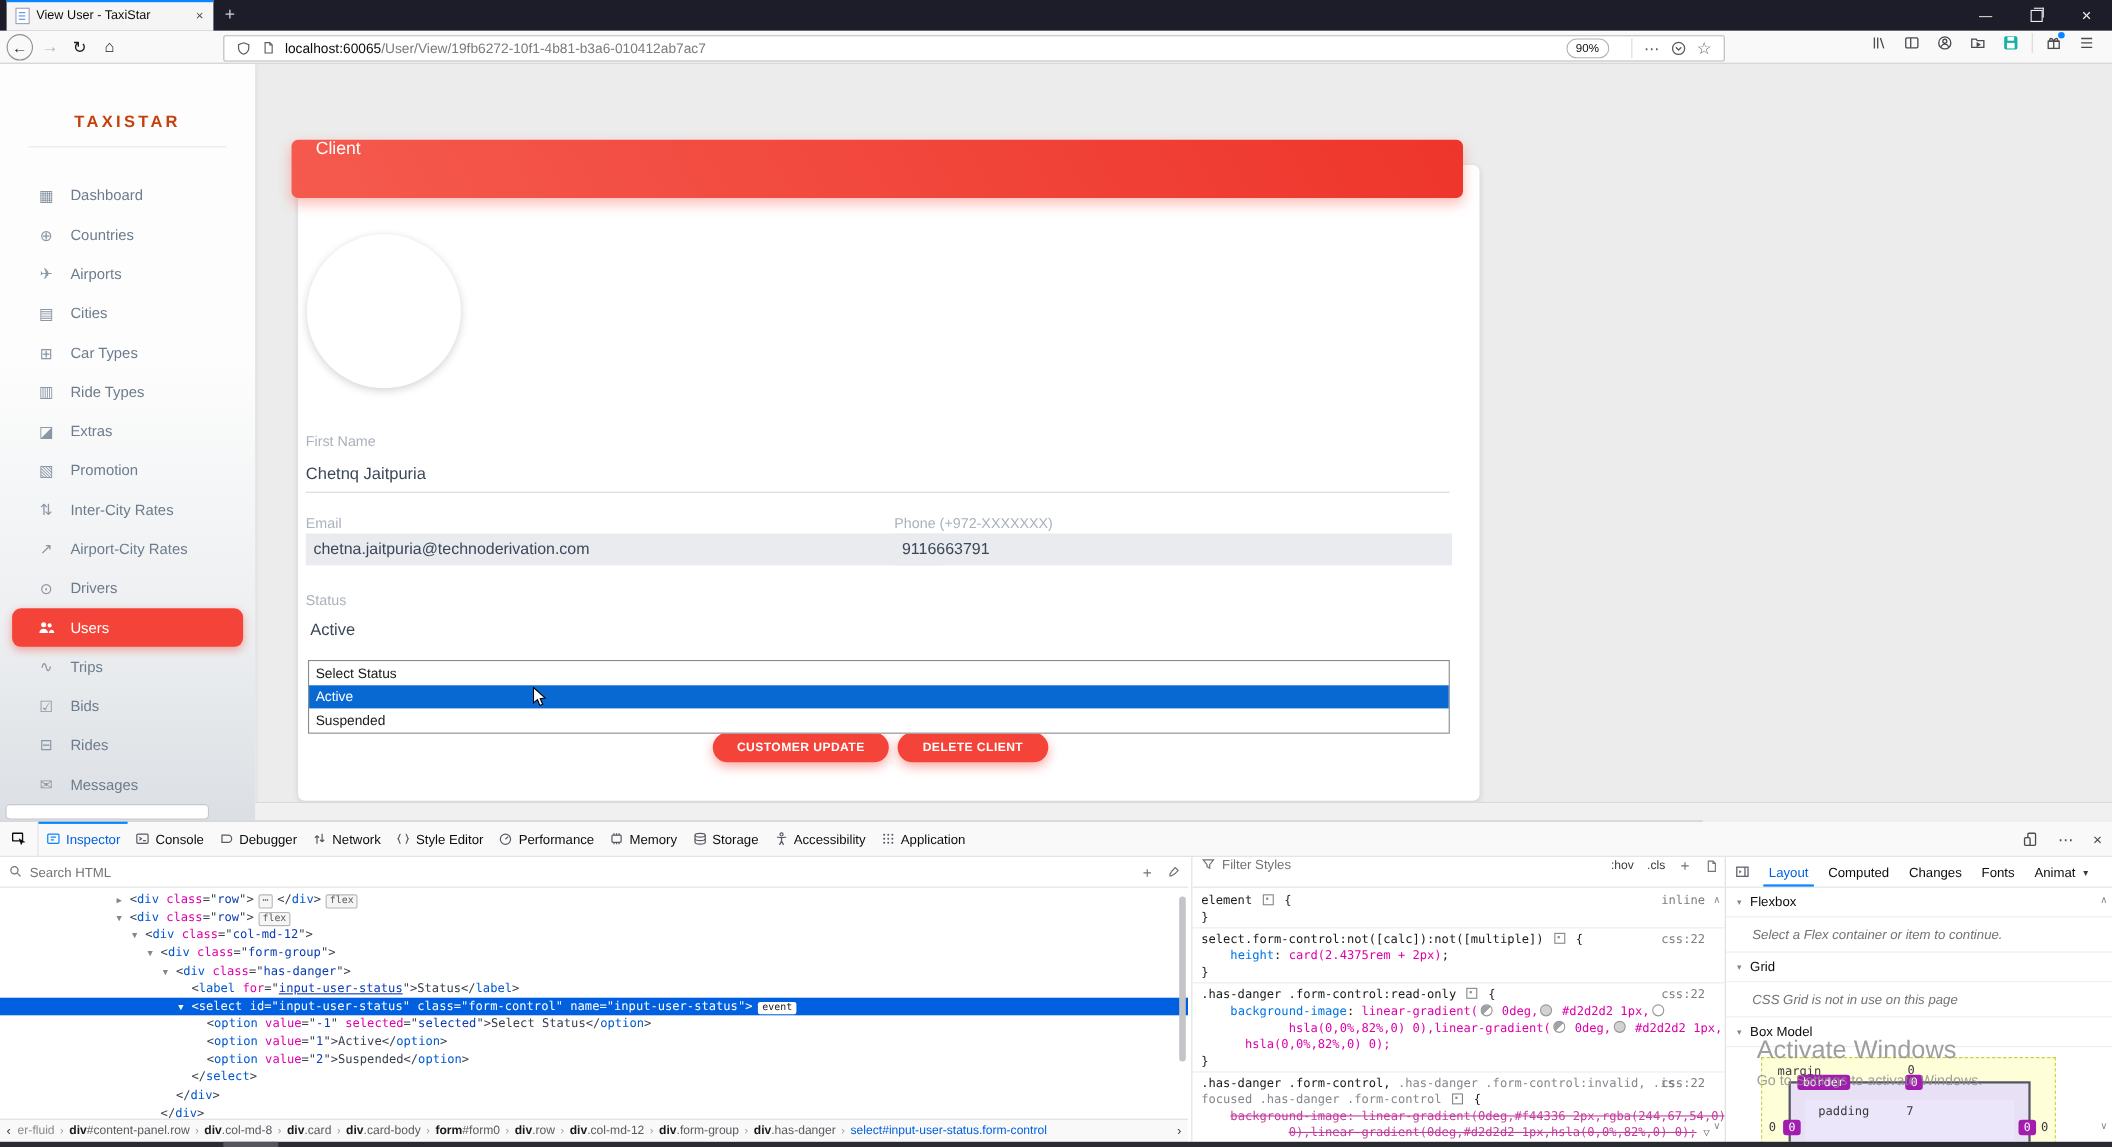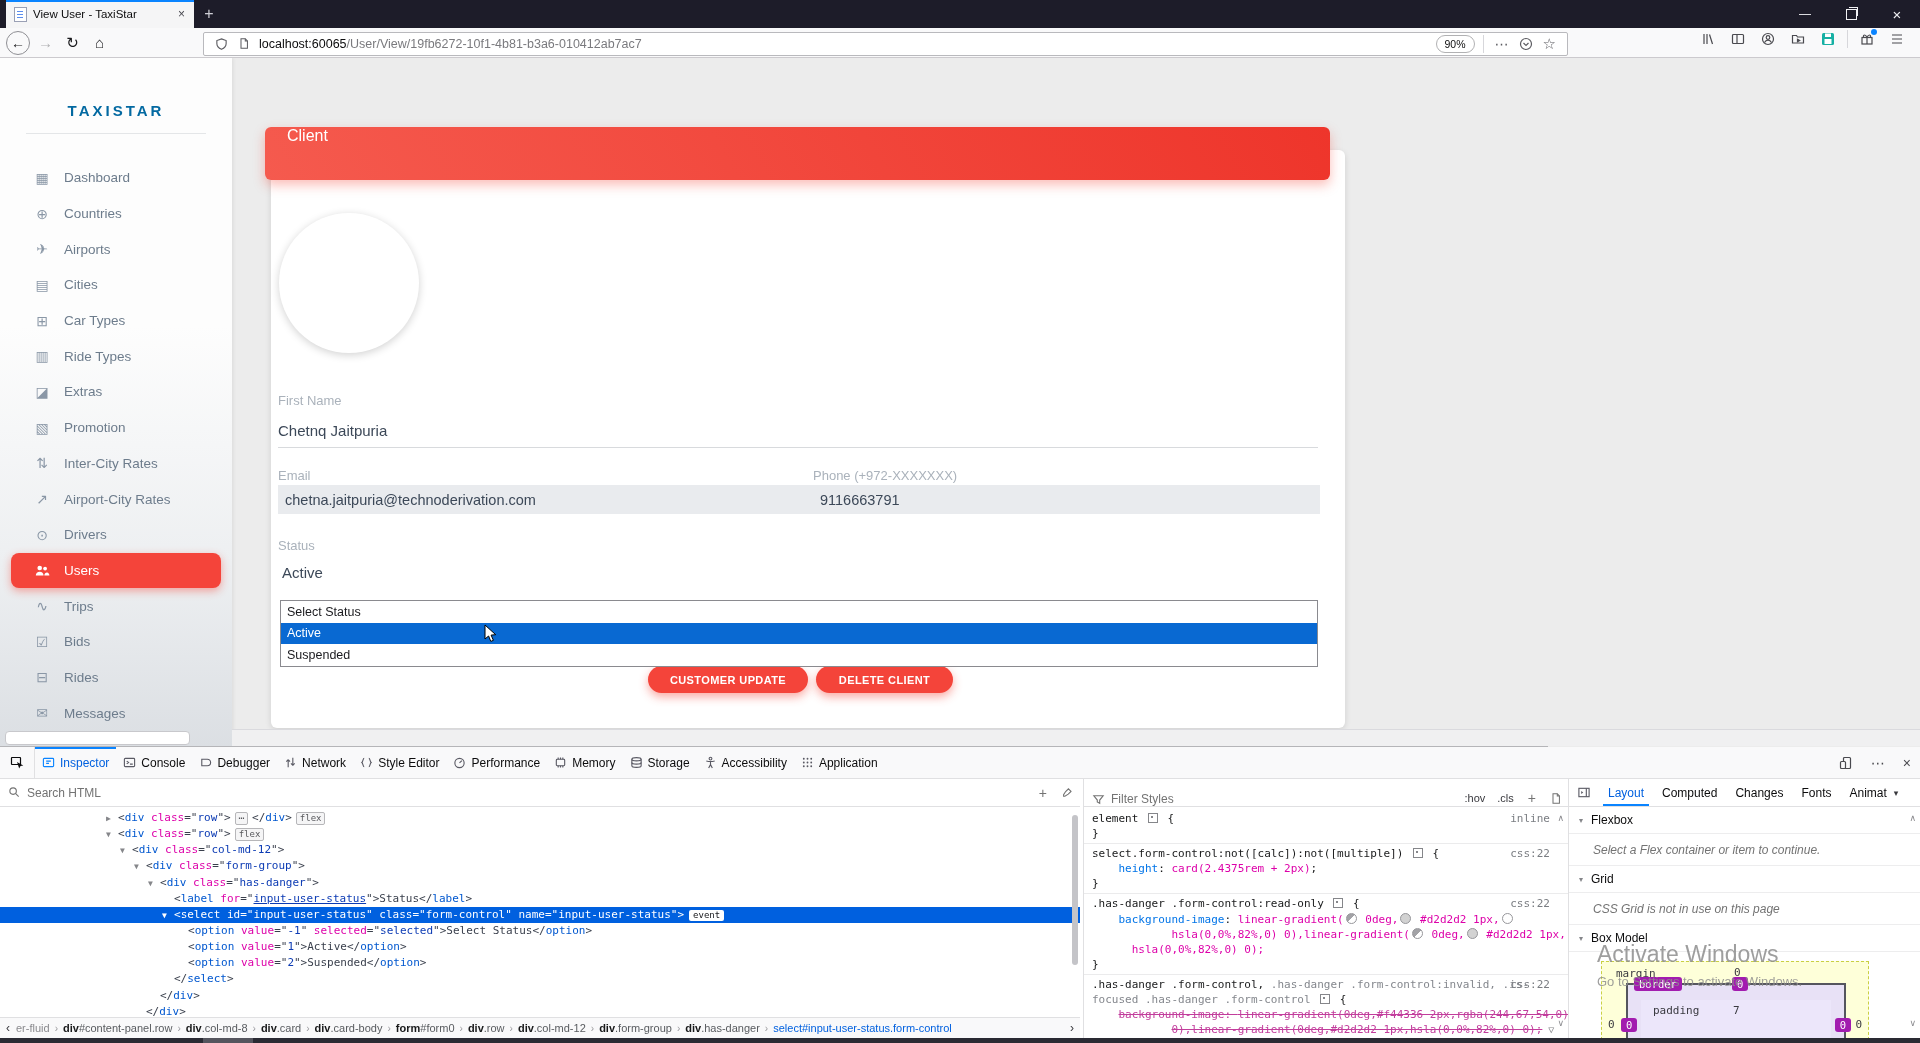--- a/index.html
+++ b/index.html
@@ -19,33 +19,33 @@
   .restore-glyph:before{content:"";position:absolute;left:2px;top:-3px;width:8px;height:8px;border:1px solid #f1f1f4;border-left:none;border-bottom:none}
   
   #navbar{position:absolute;left:0;top:28px;width:1920px;height:30px;background:#f9f9fa;border-bottom:1px solid #cccace;display:flex;align-items:center;box-sizing:border-box}
   .nav-btn{color:#19191c;font-size:15px;width:27px;text-align:center}
   .nav-btn.disabled{color:#b1b1b3}
   #back-circle{width:22px;height:22px;border:1px solid #8f8f94;border-radius:50%;background:#f9f9fa;display:flex;align-items:center;justify-content:center;margin:0 2px 0 6px;font-size:14px;color:#19191c}
   #urlbar{position:absolute;left:203px;top:3.5px;width:1365px;height:24px;background:#fff;border:1px solid #b9b9bd;border-radius:2px;display:flex;align-items:center;box-sizing:border-box;padding:0 6px}
   #urlbar .icn{color:#5c5c61;margin:0 5px;display:flex}
   .url-text{font-size:12.5px;margin-left:4px;white-space:nowrap;overflow:hidden;flex:1}
   .url-host{color:#0c0c0d}.url-path{color:#7a7a7e}
-  .zoom-pill{border:1px solid #b1b1b3;border-radius:10px;font-size:10.5px;color:#0c0c0d;padding:2px 8px;margin-right:8px}
+  .zoom-pill{border:1px solid #b1b1b3;border-radius:10px;font-size:10.5px;color:#0c0c0d;padding:2px 8px;margin-right:20px}
   .url-right{display:flex;align-items:center;border-left:1px solid #d7d7db;padding-left:6px}
   .url-right .icn{color:#4a4a4f;margin:0 6px;font-size:14px;display:flex}
   #nav-right{position:absolute;right:8px;top:30px;display:flex;align-items:center}
   #nav-right .icn{color:#4a4a4f;margin:0 8px;display:flex;position:relative}
   .nav-sep{width:1px;height:18px;background:#d7d7db;margin:0 4px}
   .gift-dot{position:absolute;right:-3px;top:-3px;width:6px;height:6px;border-radius:50%;background:#0a84ff}
   
   #page{position:absolute;left:0;top:58px;width:1920px;height:688px;background:#ececec;overflow:hidden}
   #sidebar{position:absolute;left:0;top:0;width:232px;height:688px;background:#fdfdfd;box-shadow:1px 0 4px rgba(0,0,0,.08);overflow:hidden}
   #sidebar .bgmtn{position:absolute;left:0;bottom:0;width:232px;height:420px;
     background:linear-gradient(180deg,rgba(236,238,240,0) 0%,rgba(222,226,230,.55) 60%,rgba(205,210,216,.7) 100%);pointer-events:none}
-  .brand{margin-top:44px;text-align:center;font-size:15px;letter-spacing:3px;color:#0369a1;font-weight:bold}
+  .brand{margin-top:44px;text-align:center;font-size:15px;letter-spacing:3px;color:#c2410c;font-weight:bold}
   .brand-divider{height:1px;background:#e4e6e8;margin:14px 26px 0 26px}
   #sidebar-menu{position:absolute;left:0;top:102px;width:232px}
   .side-item{position:relative;height:35.7px;display:flex;align-items:center;color:#6d7c8c;font-size:13.5px}
   .side-item .s-icn{width:18px;text-align:center;margin-left:33px;margin-right:13px;font-size:14px;color:#8a97a6;display:flex;justify-content:center}
   .side-item.active{background:#f4443a;border-radius:8px;margin:0 11px;color:#fff;box-shadow:0 3px 8px rgba(244,67,54,.45)}
   .side-item.active .s-icn{color:#fff;margin-left:22px}
   .side-item.partial .s-icn{color:#55606c}
   
   #card{position:absolute;left:271px;top:92px;width:1074px;height:578px;background:#fff;border-radius:6px;box-shadow:0 2px 6px rgba(0,0,0,.12)}
   #card-header{position:absolute;left:-6px;top:-23px;width:1065px;height:53px;border-radius:6px;
@@ -90,21 +90,21 @@
   .tk-tw{color:#85868a;font-size:8px;display:inline-block;width:12px}
   .tk-p{color:#393f4c}.tk-tag{color:#0057cf}.tk-an{color:#dd00a9}
   .tk-av{color:#0c3bb4}.tk-avu{color:#0c3bb4;text-decoration:underline}.tk-txt{color:#393f4c}
   .tk-badge{display:inline-block;border:1px solid #b6b6b9;border-radius:2px;background:#f5f5f6;color:#58595d;font-size:9px;line-height:11px;padding:0 3px;margin:0 4px;vertical-align:1px}
   .tk-badge-ev{display:inline-block;border-radius:2px;background:#fff;color:#16171a;font-size:9px;line-height:11px;padding:0 4px;margin:0 5px;vertical-align:1px}
   .mline.sel{background:#0060df}
   .mline.sel .tk-p,.mline.sel .tk-tag,.mline.sel .tk-an,.mline.sel .tk-av,.mline.sel .tk-tw,.mline.sel .tk-txt{color:#fff}
   #markup-scroll{position:absolute;right:2px;top:36px;width:6px;height:150px;background:#c4c4c8;border-radius:3px}
   
   #col-styles{position:absolute;left:1083px;top:32px;width:485px;height:259px;border-left:1px solid #e0e0e2;overflow:hidden;box-sizing:border-box;background:#fff}
-  #styles-filter{height:28px;border-bottom:1px solid #e0e0e2;display:flex;align-items:flex-end;box-sizing:border-box;color:#737373}
+  #styles-filter{height:28px;border-bottom:1px solid #e0e0e2;display:flex;align-items:flex-start;box-sizing:border-box;color:#737373}
   #styles-filter .icn{margin:0 6px 0 8px;display:flex;color:#737373}
   .filter-right{margin-left:auto;display:flex;align-items:center;color:#38383d}
   .filter-right .tbtn{font-size:11px;margin:0 6px}
   .filter-right .icn{color:#4a4a4f;margin:0 6px;font-size:14px;display:flex}
   #styles-rules{position:relative;font-family:"DejaVu Sans Mono","Liberation Mono",monospace;font-size:11px;padding-top:2px}
   .rule{border-bottom:1px solid #ebebec;padding:2px 0}
   .rule:last-child{border-bottom:none}
   .sline{min-height:15.1px;line-height:15.1px;white-space:pre;position:relative;padding:0 26px 0 8px}
   .tk-sel{color:#18191a}.tk-dim{color:#84878d}.tk-pn{color:#0074e8}.tk-pv{color:#dd00a9}
   .tk-spn,.tk-spv{color:#c23d9c;text-decoration:line-through}

